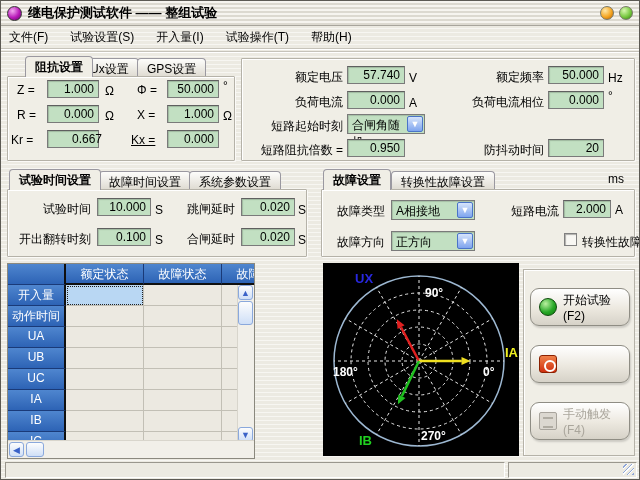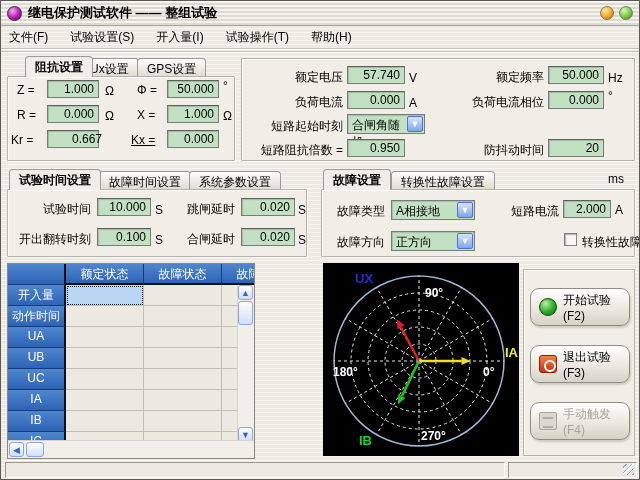--- a/index.html
+++ b/index.html
@@ -334,21 +334,20 @@
     </svg>
   </div>
 
   <div class="actions">
     <div class="act-btn" style="top:18px;">
       <span class="ic lamp"></span>
       <span>开始试验(F2)</span>
     </div>
     <div class="act-btn" style="top:75px;">
       <span class="ic stop"></span>
-      <span>退出试验(F3)</span>
     </div>
     <div class="act-btn disabled" style="top:132px;">
       <span class="ic manual"></span>
       <span>手动触发(F4)</span>
     </div>
   </div>
 
   <div class="status" style="left:4px; top:461px; width:500px;"></div>
   <div class="status" style="left:507px; top:461px; width:129px;">
     <div class="grip"></div>

